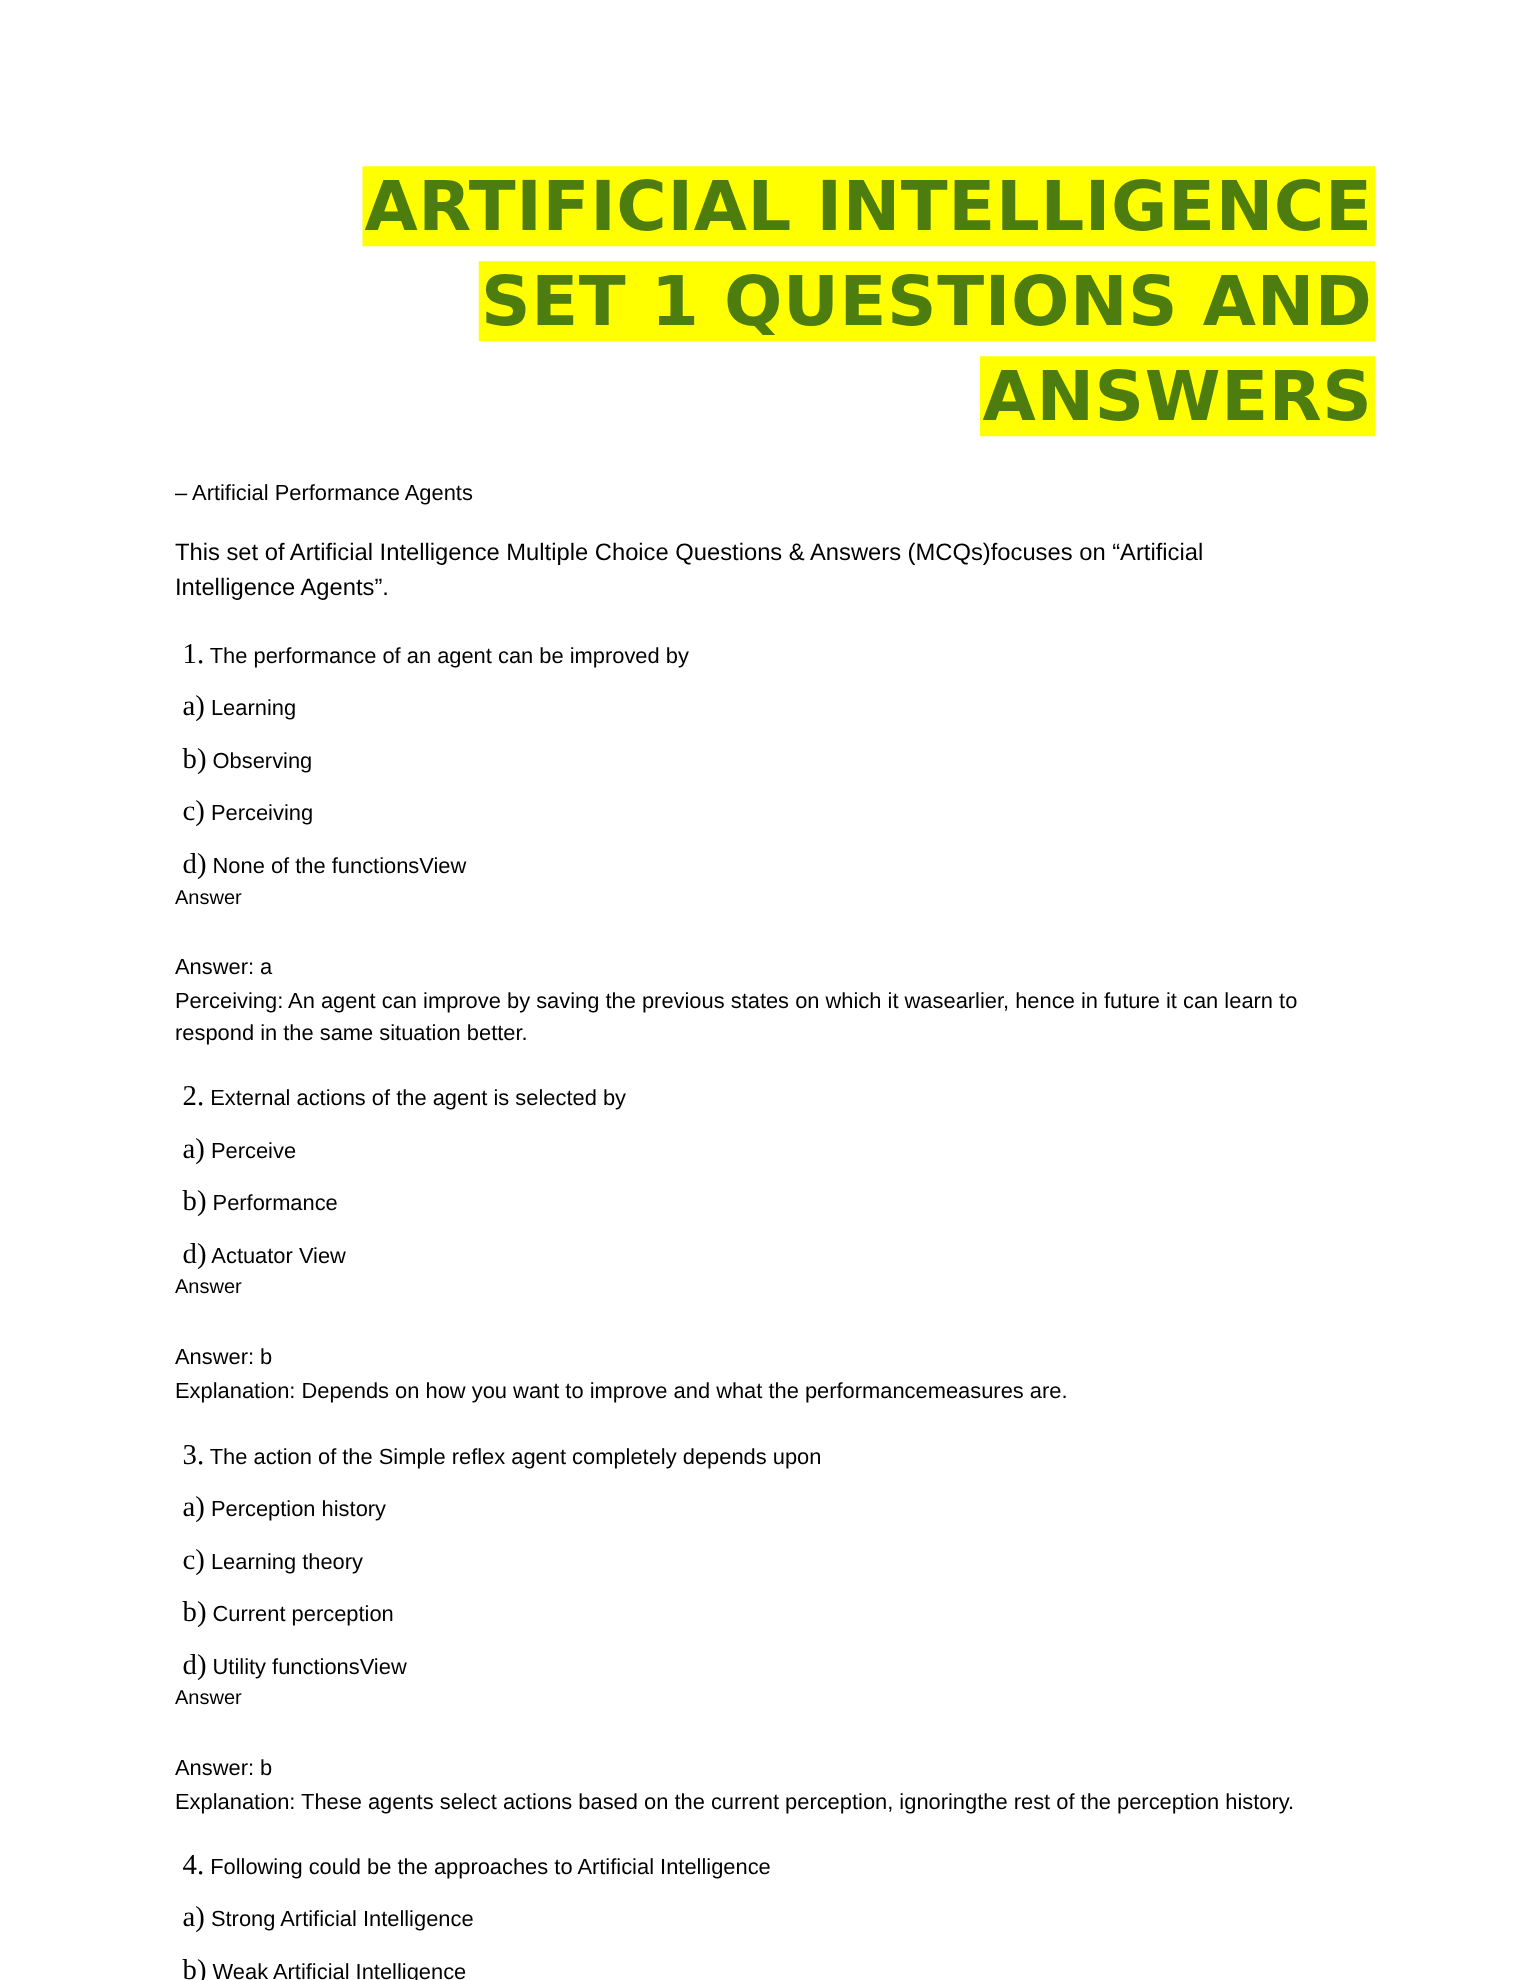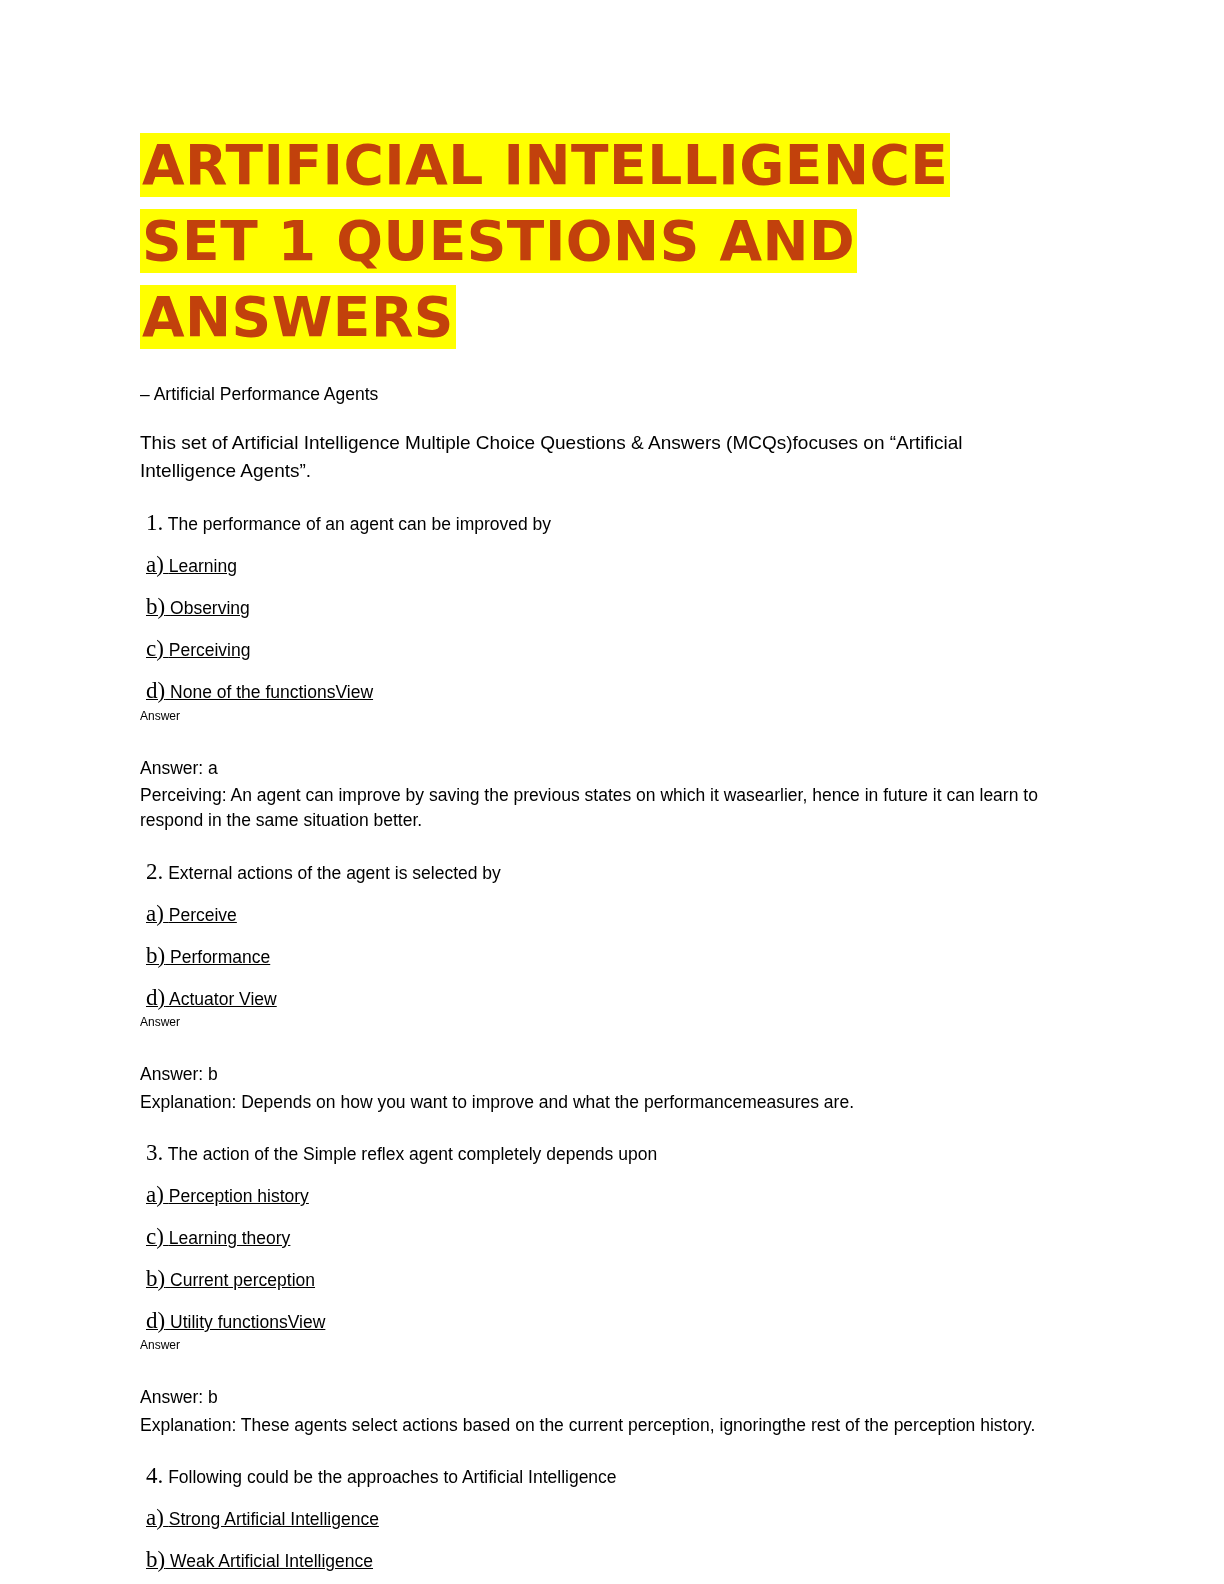--- a/index.html
+++ b/index.html
@@ -26,23 +26,24 @@
     position: absolute;
     left: 140px;
     top: 128px;
     width: 960px;
   }
   .doc-title {
     font-family: "DejaVu Sans", sans-serif;
     font-weight: bold;
     font-size: 55px;
     line-height: 1.38;
-    color: #c2410c;
+    color: #4d7c0f;
     letter-spacing: 0.5px;
     margin: 0 0 6px 0;
+    text-align: right;
   }
   .doc-title .hl {
     background: #ffff00;
     padding: 0 2px;
     box-decoration-break: clone;
     -webkit-box-decoration-break: clone;
   }
   .subtitle {
     font-size: 17.5px;
     margin: 26px 0 0 0;
@@ -63,28 +64,27 @@
     margin: 0 0 0 6px;
   }
   .q-num {
     font-family: "Liberation Serif", serif;
     font-size: 23px;
   }
   .opt {
     font-size: 17.5px;
     line-height: 1.35;
     margin: 11px 0 0 6px;
-    text-decoration: underline;
   }
   .opt-letter {
     font-family: "Liberation Serif", serif;
     font-size: 23px;
   }
   .opt-cont {
-    font-size: 12px;
+    font-size: 16px;
     line-height: 1.35;
     margin: 1px 0 0 0;
   }
   .ans-block {
     margin-top: 32px;
     font-size: 17.5px;
     line-height: 1.45;
     width: 950px;
   }
   .ans-line { margin: 0; }

